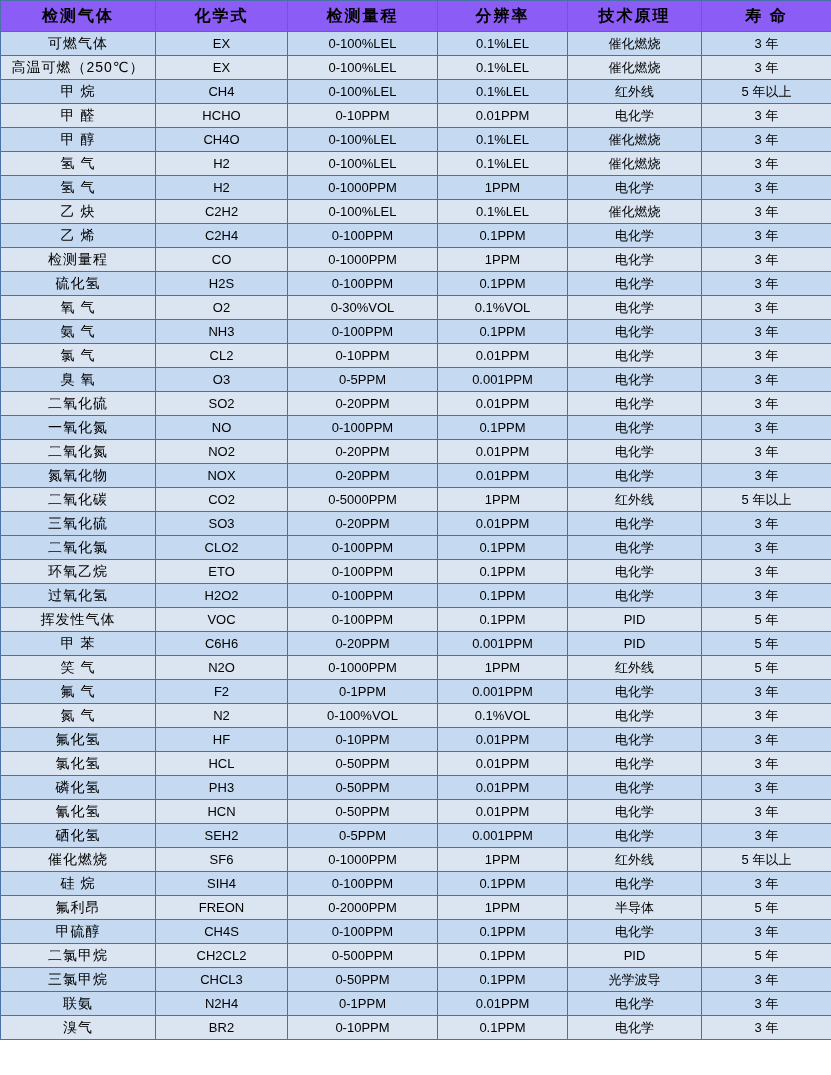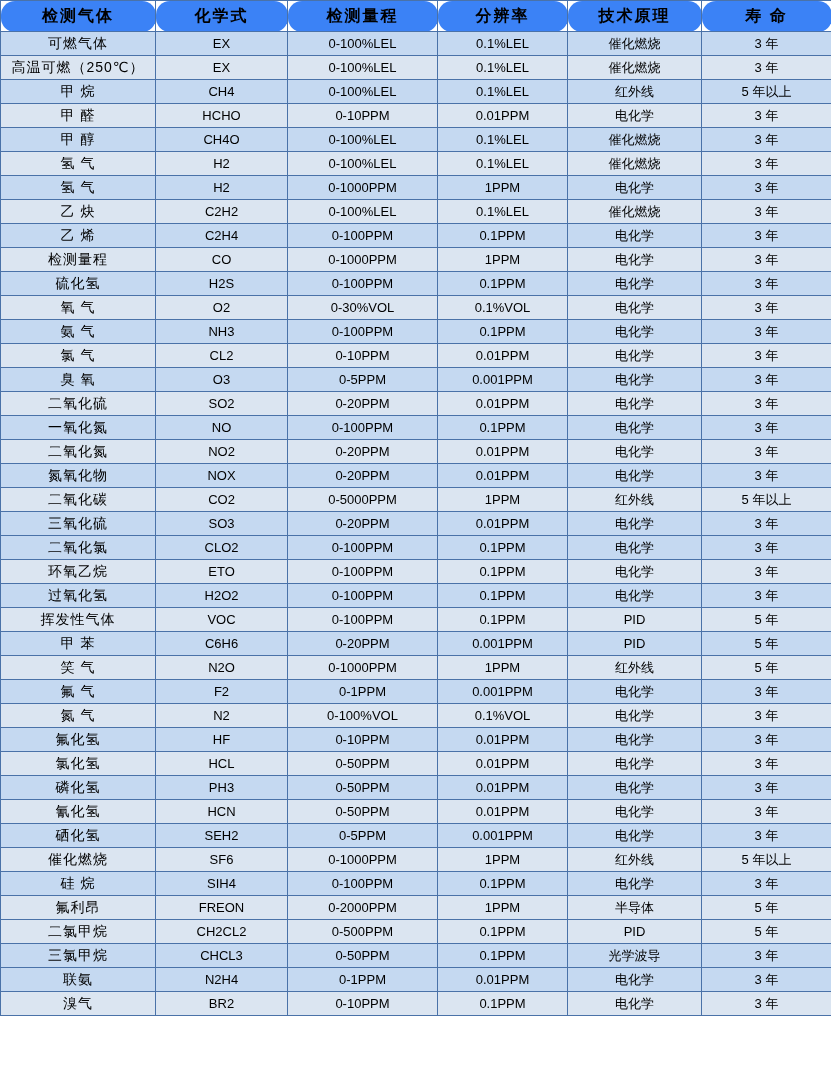--- a/index.html
+++ b/index.html
@@ -26,26 +26,25 @@
   #gas-table th,
   #gas-table td {
     border: 1px solid #4a72a8;
     text-align: center;
     vertical-align: middle;
     color: #000000;
     white-space: nowrap;
     overflow: hidden;
   }
   #gas-table th {
-    background: #3b82f6;
+    background: #8b5cf6;
     height: 28px;
     font-size: 16px;
     font-weight: bold;
     letter-spacing: 2px;
-    border-radius: 14px;
   }
   #gas-table td {
     height: 21px;
     font-size: 13px;
     line-height: 21px;
   }
   #gas-table td.name {
     font-size: 14px;
     letter-spacing: 1px;
     margin-left: 40px;
@@ -369,20 +368,28 @@
         <td>3 年</td>
       </tr>
       <tr class="even">
         <td class="name">氟利昂</td>
         <td>FREON</td>
         <td>0-2000PPM</td>
         <td>1PPM</td>
         <td>半导体</td>
         <td>5 年</td>
       </tr>
+      <tr class="odd">
+        <td class="name">甲硫醇</td>
+        <td>CH4S</td>
+        <td>0-100PPM</td>
+        <td>0.1PPM</td>
+        <td>电化学</td>
+        <td>3 年</td>
+      </tr>
       <tr class="even">
         <td class="name">二氯甲烷</td>
         <td>CH2CL2</td>
         <td>0-500PPM</td>
         <td>0.1PPM</td>
         <td>PID</td>
         <td>5 年</td>
       </tr>
       <tr class="odd">
         <td class="name">三氯甲烷</td>

